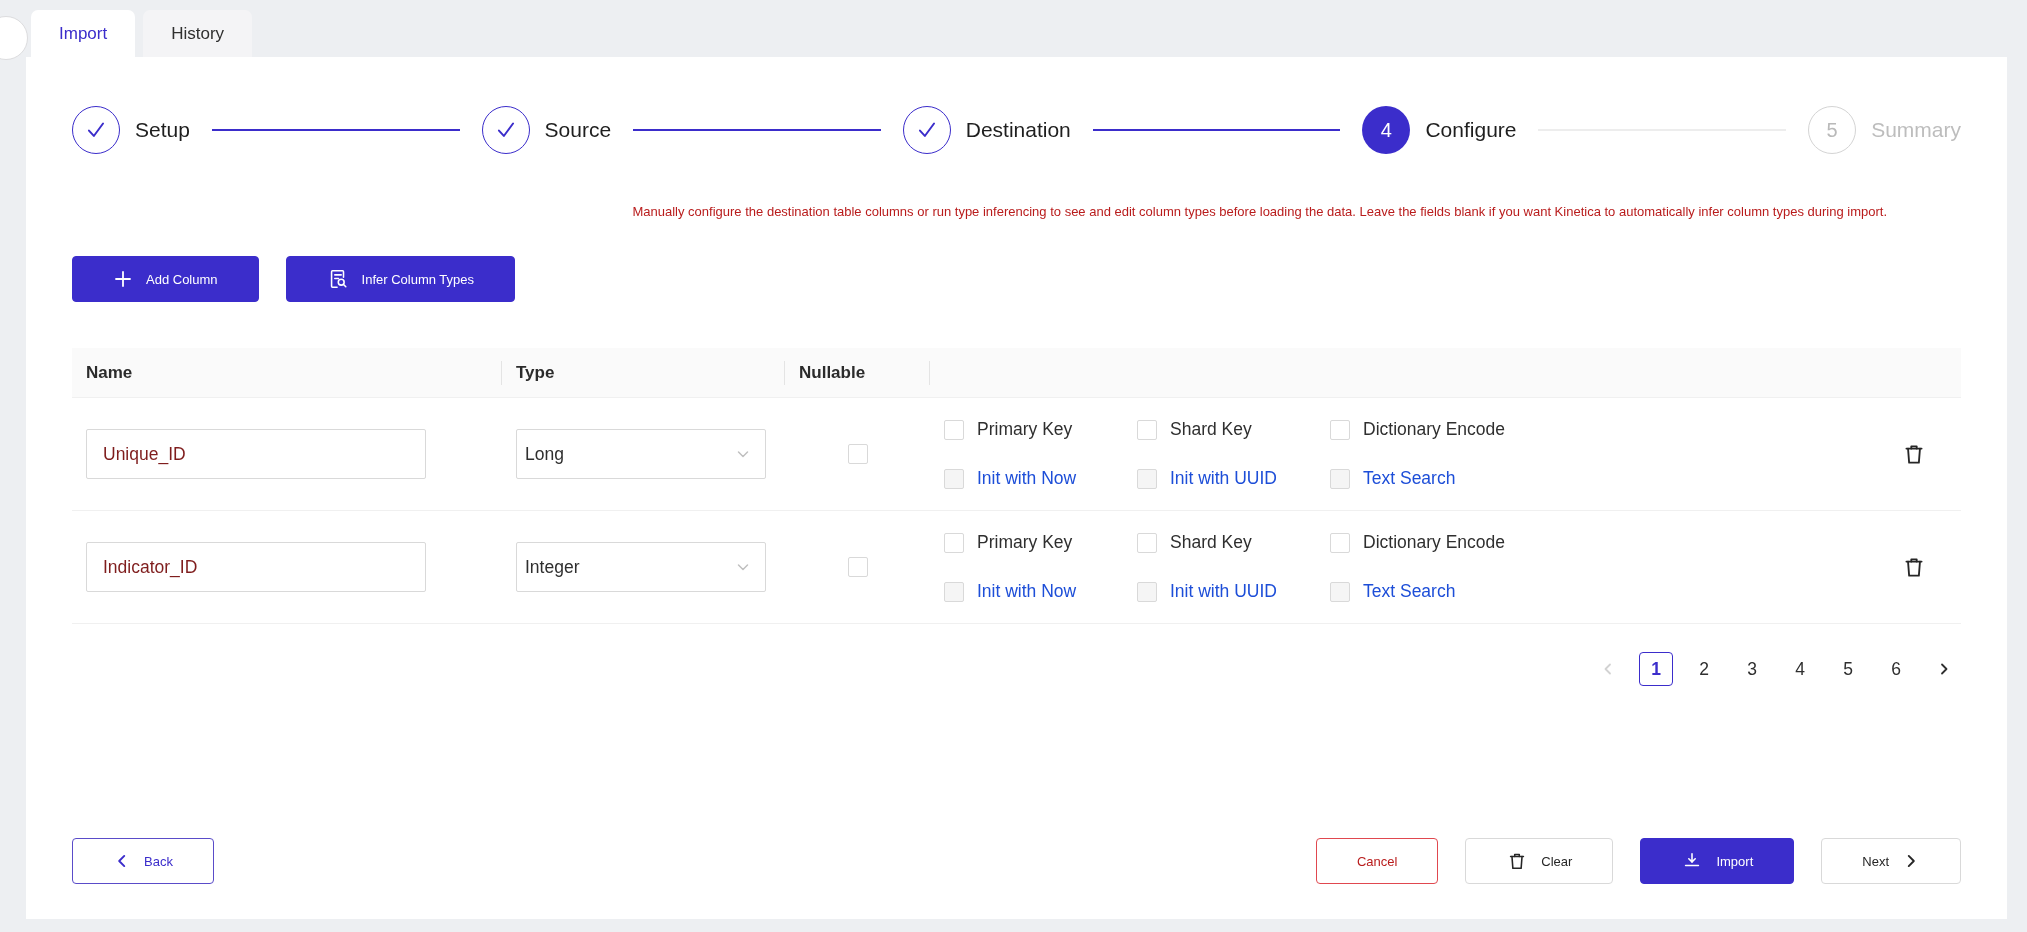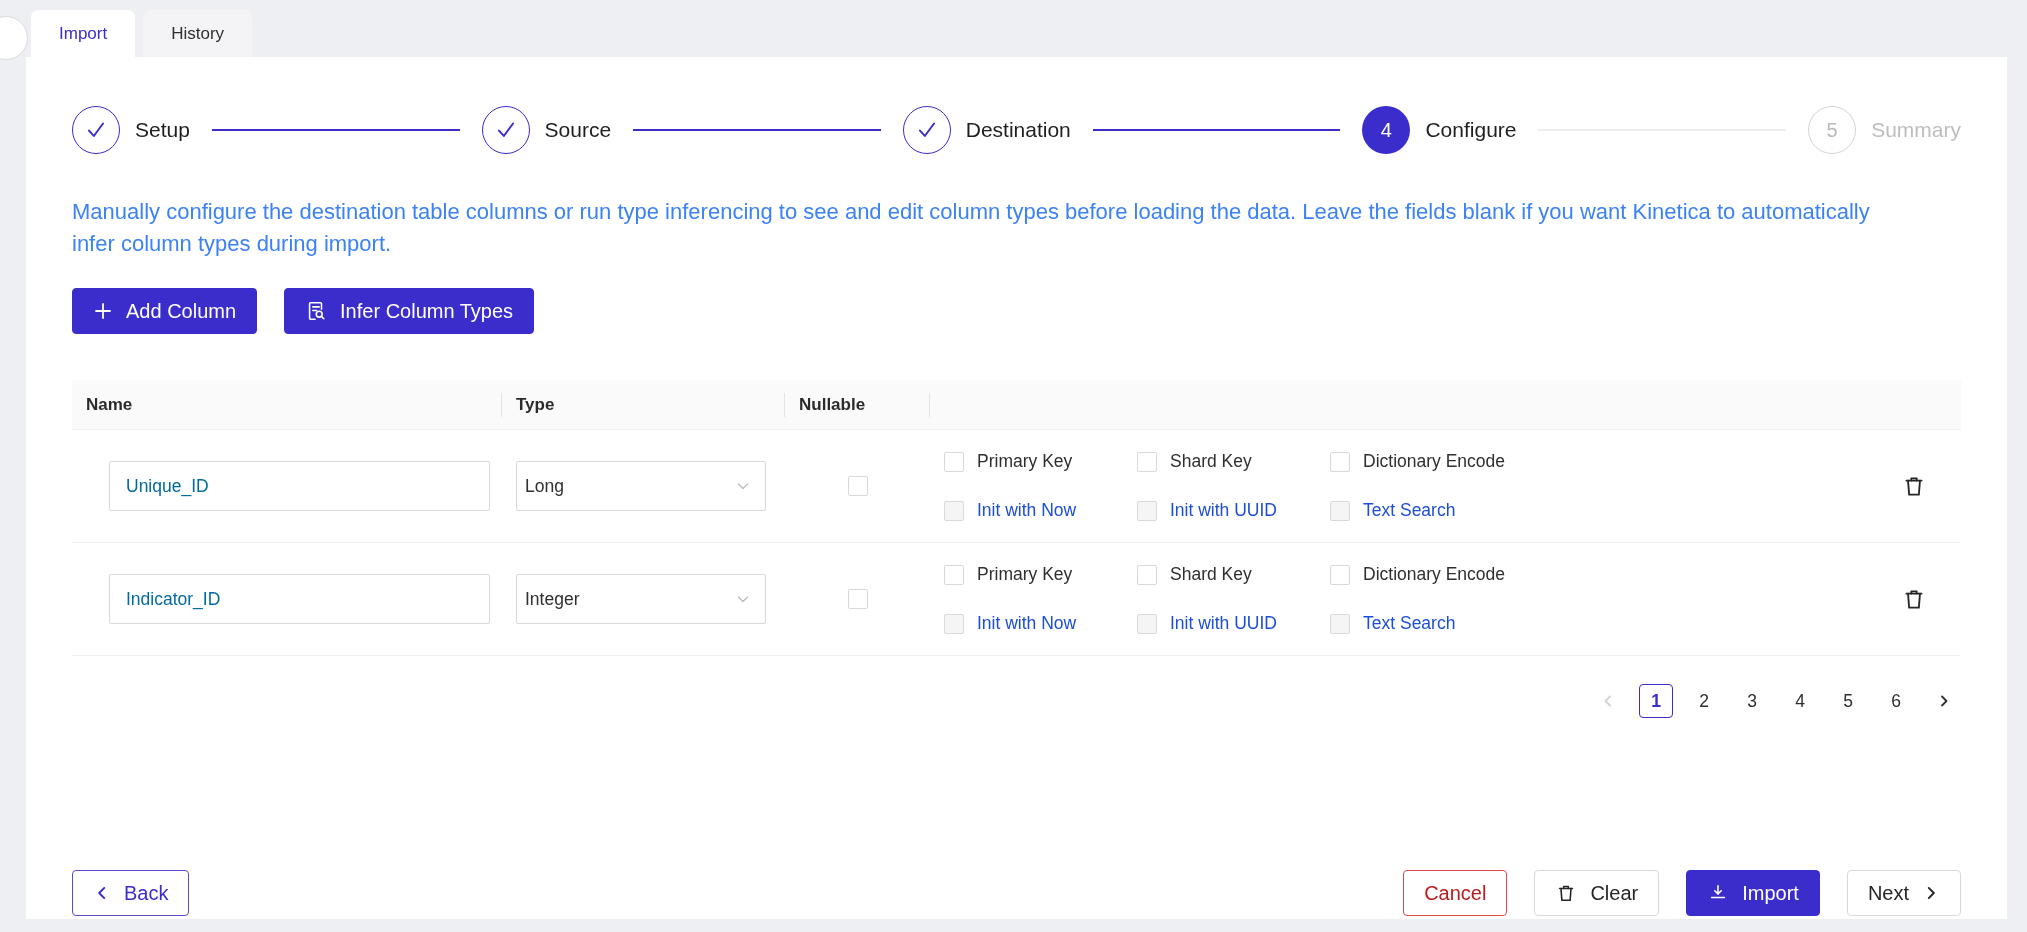--- a/index.html
+++ b/index.html
@@ -38,27 +38,27 @@
   .step-circle.done { border:1.6px solid #3b2dcb; color:#3b2dcb; background:#fff; }
   .step-circle.active { background:#3b2dcb; color:#fff; font-size:20px; }
   .step-circle.pending { border:1.6px solid #d4d4d4; color:#b9b9b9; font-size:20px; background:#fff; }
   .step-label { margin-left:15px; font-size:21px; color:#1f1f1f; }
   .step-label.pending { color:#bdbdbd; }
   .connector { flex:1 1 auto; height:2px; background:#3b2dcb; margin:0 22px; }
   .connector.pending { background:#ededed; }
   .check-svg { width:26px; height:26px; }
 
   
-  .desc { margin-top:42px; font-size:22px; line-height:32px; color:#3b82f6; max-width:1815px; }
+  .desc { margin-top:42px; font-size:13px; line-height:32px; color:#b91c1c; max-width:1815px;text-align:right; }
 
   
   .toolbar { margin-top:28px; display:flex; gap:27px; }
   .btn {
     height:46px; display:inline-flex; align-items:center; justify-content:center;
-    gap:13px; padding:0 20px; font-size:20px; border-radius:4px; border:1px solid transparent;
+    gap:13px; padding:0 40px; font-size:13px; border-radius:4px; border:1px solid transparent;
     background:#fff; cursor:pointer; font-family:inherit; white-space:nowrap;
   }
   .btn-primary { background:#3b2dcb; color:#fff; border-color:#3b2dcb; }
   .btn-outline-accent { border-color:#5a4cc9; color:#3b2dcb; }
   .btn-outline-danger { border-color:#e0484f; color:#b91c1c; }
   .btn-outline-gray { border-color:#d9d9d9; color:#262626; }
   .btn svg { flex:0 0 auto; }
 
   
   .table { margin-top:46px; }
@@ -78,22 +78,22 @@
     width:22px; height:22px; border:1.6px solid #2b2b2b; border-radius:50%;
     display:inline-flex; align-items:center; justify-content:center; font-size:14px; color:#2b2b2b;
   }
   .qmark::after { content:"?"; }
 
   .trow { display:flex; align-items:center; padding:21px 0; border-bottom:1px solid #f0f0f0; }
   .cell { padding-left:14px; }
   .c-null.cell { display:flex; justify-content:center; padding-left:0; }
 
   .txt {
-    width:381px; height:50px; border:1px solid #d9d9d9; border-radius:2px;
-    padding:0 16px; font-size:17.5px; color:#0369a1; font-family:inherit; outline:none; background:#fff;margin-left:23px;
+    width:340px; height:50px; border:1px solid #d9d9d9; border-radius:2px;
+    padding:0 16px; font-size:17.5px; color:#7f1d1d; font-family:inherit; outline:none; background:#fff;
   }
   .select {
     width:250px; height:50px; border:1px solid #d9d9d9; border-radius:2px; background:#fff;
     display:flex; align-items:center; justify-content:space-between; padding:0 14px 0 8px;
     font-size:17.5px; color:#2f2f2f; cursor:pointer;
   }
   .select svg { color:#c0c0c0; }
 
   .cb {
     width:20px; height:20px; border:1px solid #d9d9d9; border-radius:2px; background:#fff;

